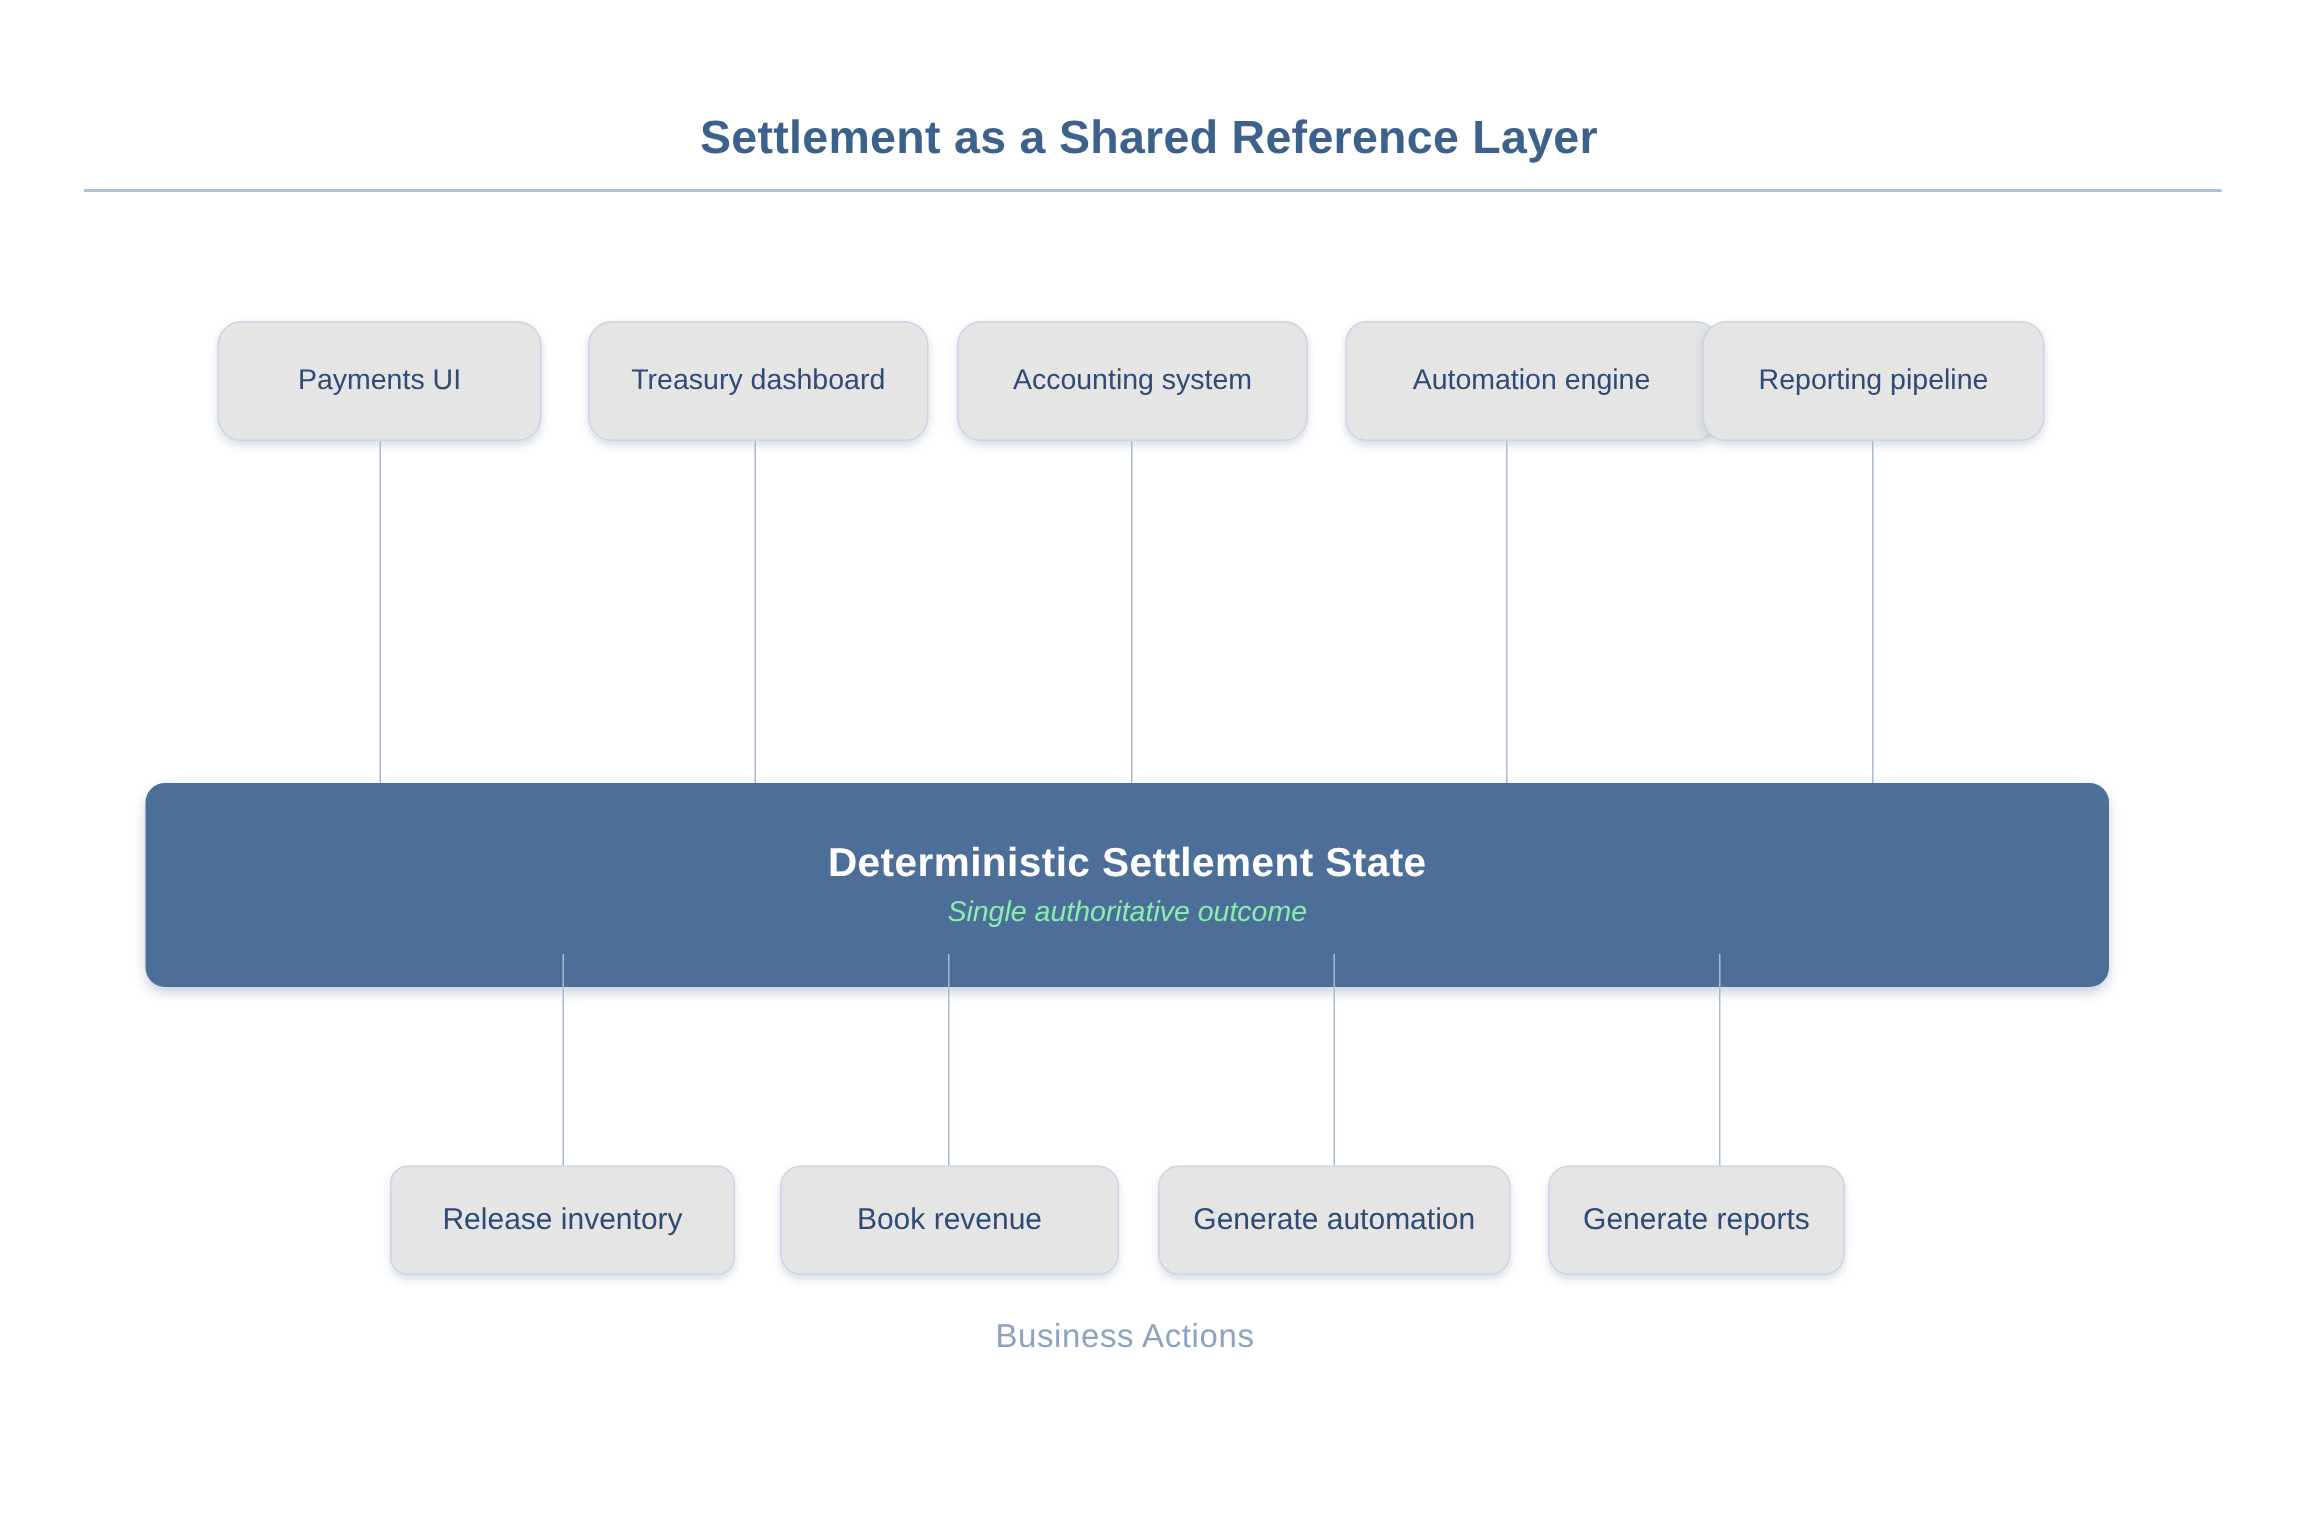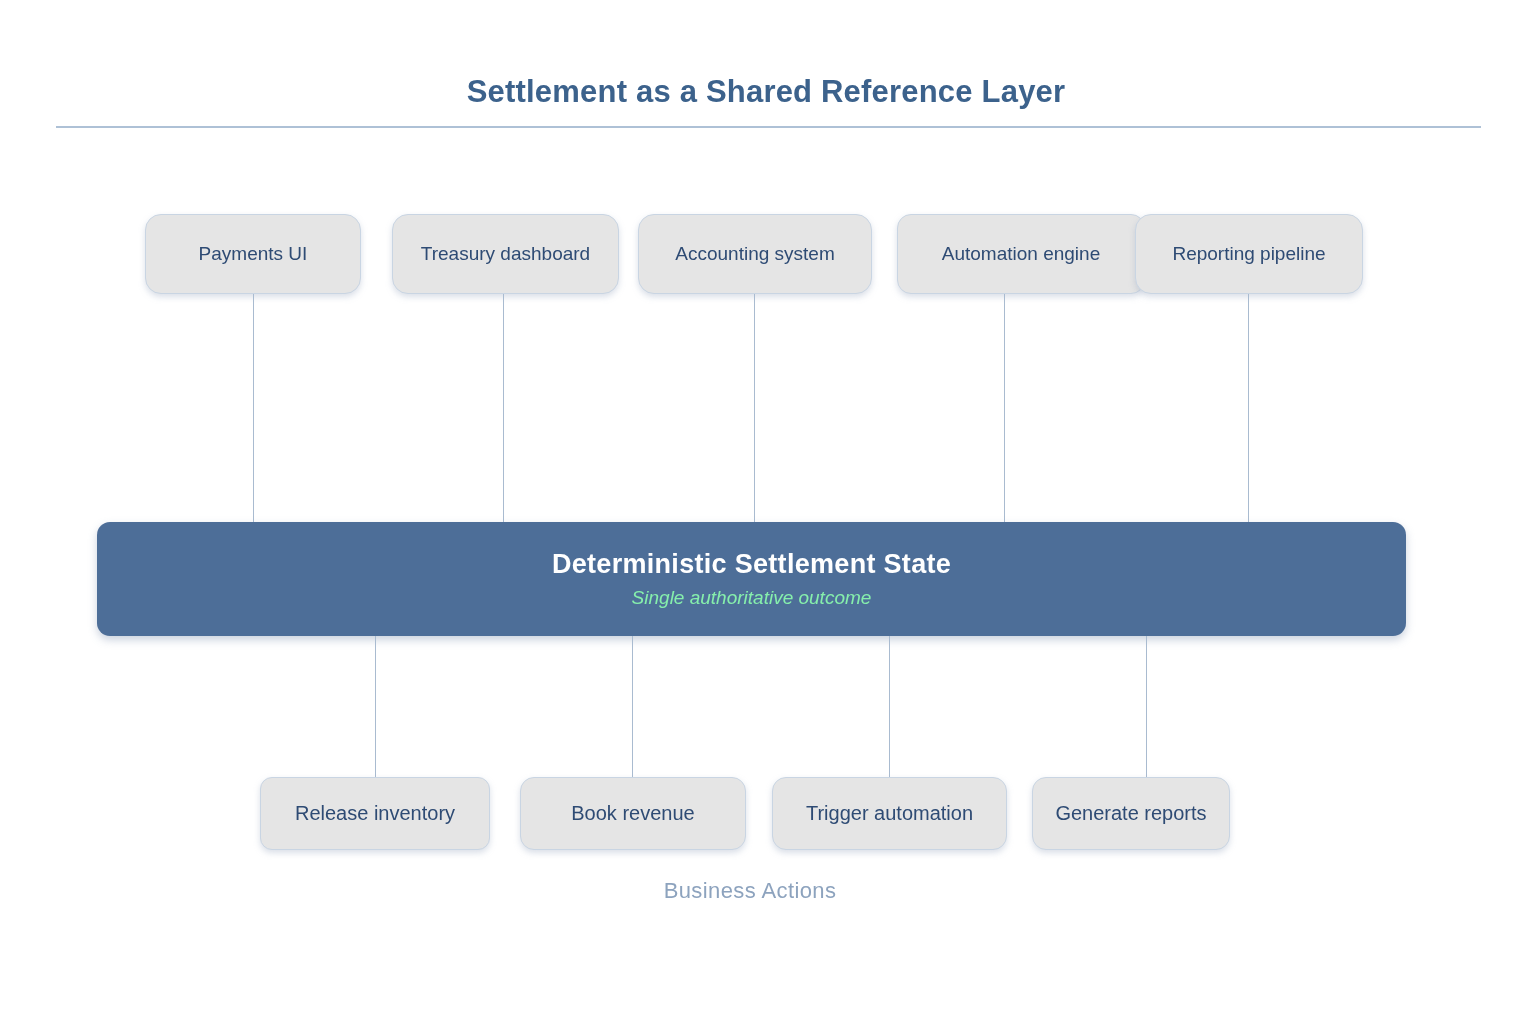--- a/index.html
+++ b/index.html
@@ -60,21 +60,21 @@
   .node.top-node{ top:214px; height:80px; }
   .node.bottom-node{ top:777px; height:73px; border-radius:14px; font-size:20px; }
   .vline{
     position:absolute;
     width:0;
     border-left:1.5px solid var(--connector);
   }
   .core-bar{
     position:absolute;
     left:97px; top:522px;
-    width:1309px; height:114px;
+    width:1309px; height:136px;
     background:var(--core-bg);
     border-radius:13px;
     box-shadow:0 4px 8px rgba(140,158,185,0.45);
     display:flex;
     flex-direction:column;
     align-items:center;
     justify-content:center;
     gap:7px;
   }
   .core-title{
@@ -130,21 +130,21 @@
   <div class="vline" style="left:889px;top:636px;height:141px;"></div>
   <div class="vline" style="left:1146px;top:636px;height:141px;"></div>
 
   <div class="node bottom-node" style="left:260px;width:230px;border-radius:12px;">
     <span>Release inventory</span>
   </div>
   <div class="node bottom-node" style="left:520px;width:226px;">
     <span>Book revenue</span>
   </div>
   <div class="node bottom-node" style="left:772px;width:235px;">
-    <span>Trigger automation</span>
+    <span>Generate automation</span>
   </div>
   <div class="node bottom-node" style="left:1032px;width:198px;">
     <span>Generate reports</span>
   </div>
 
   <div class="section-label bottom">Business Actions</div>
 
 </div>
 
 </body></html>

